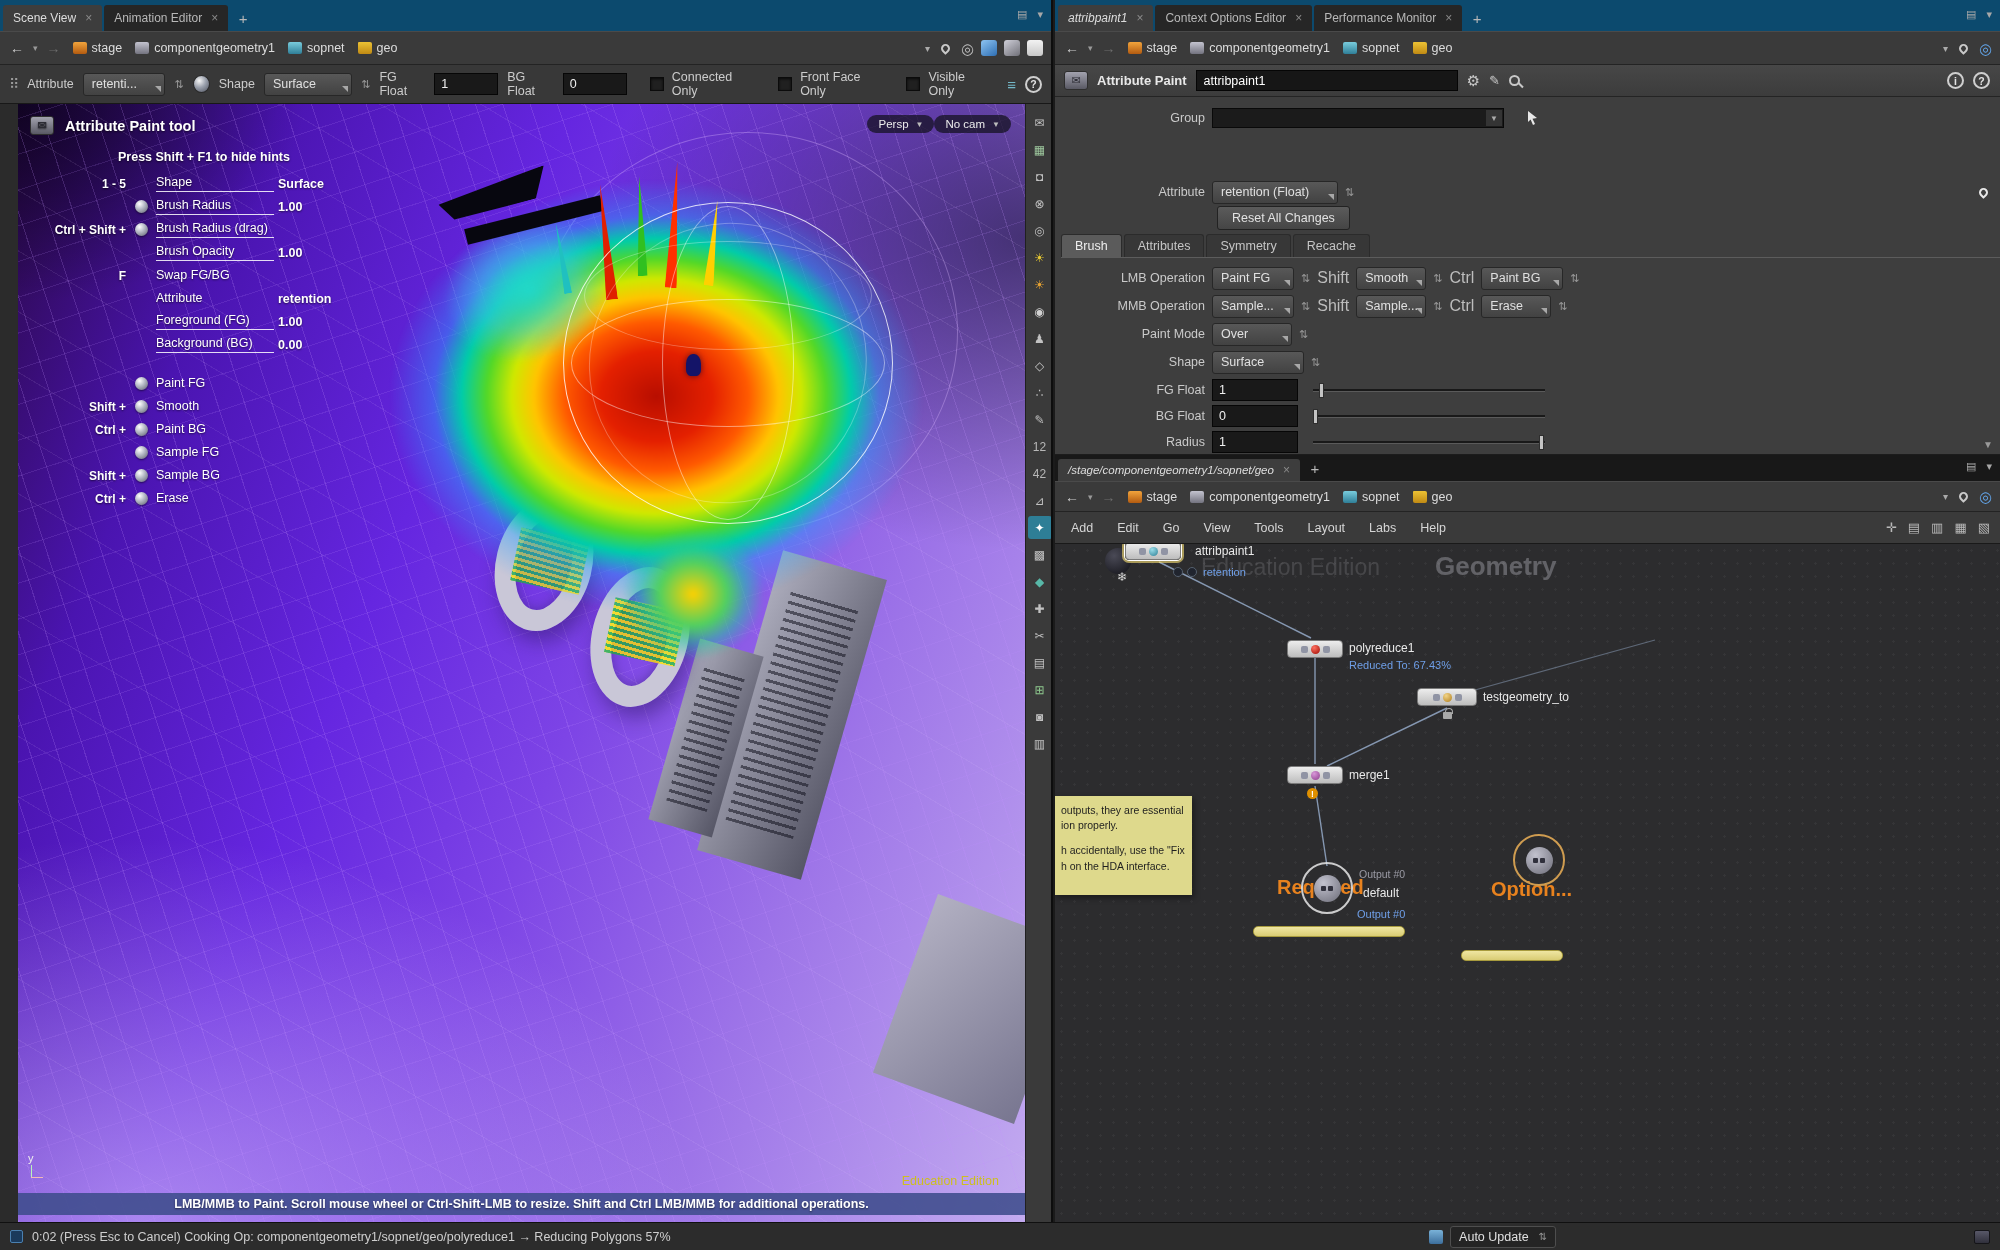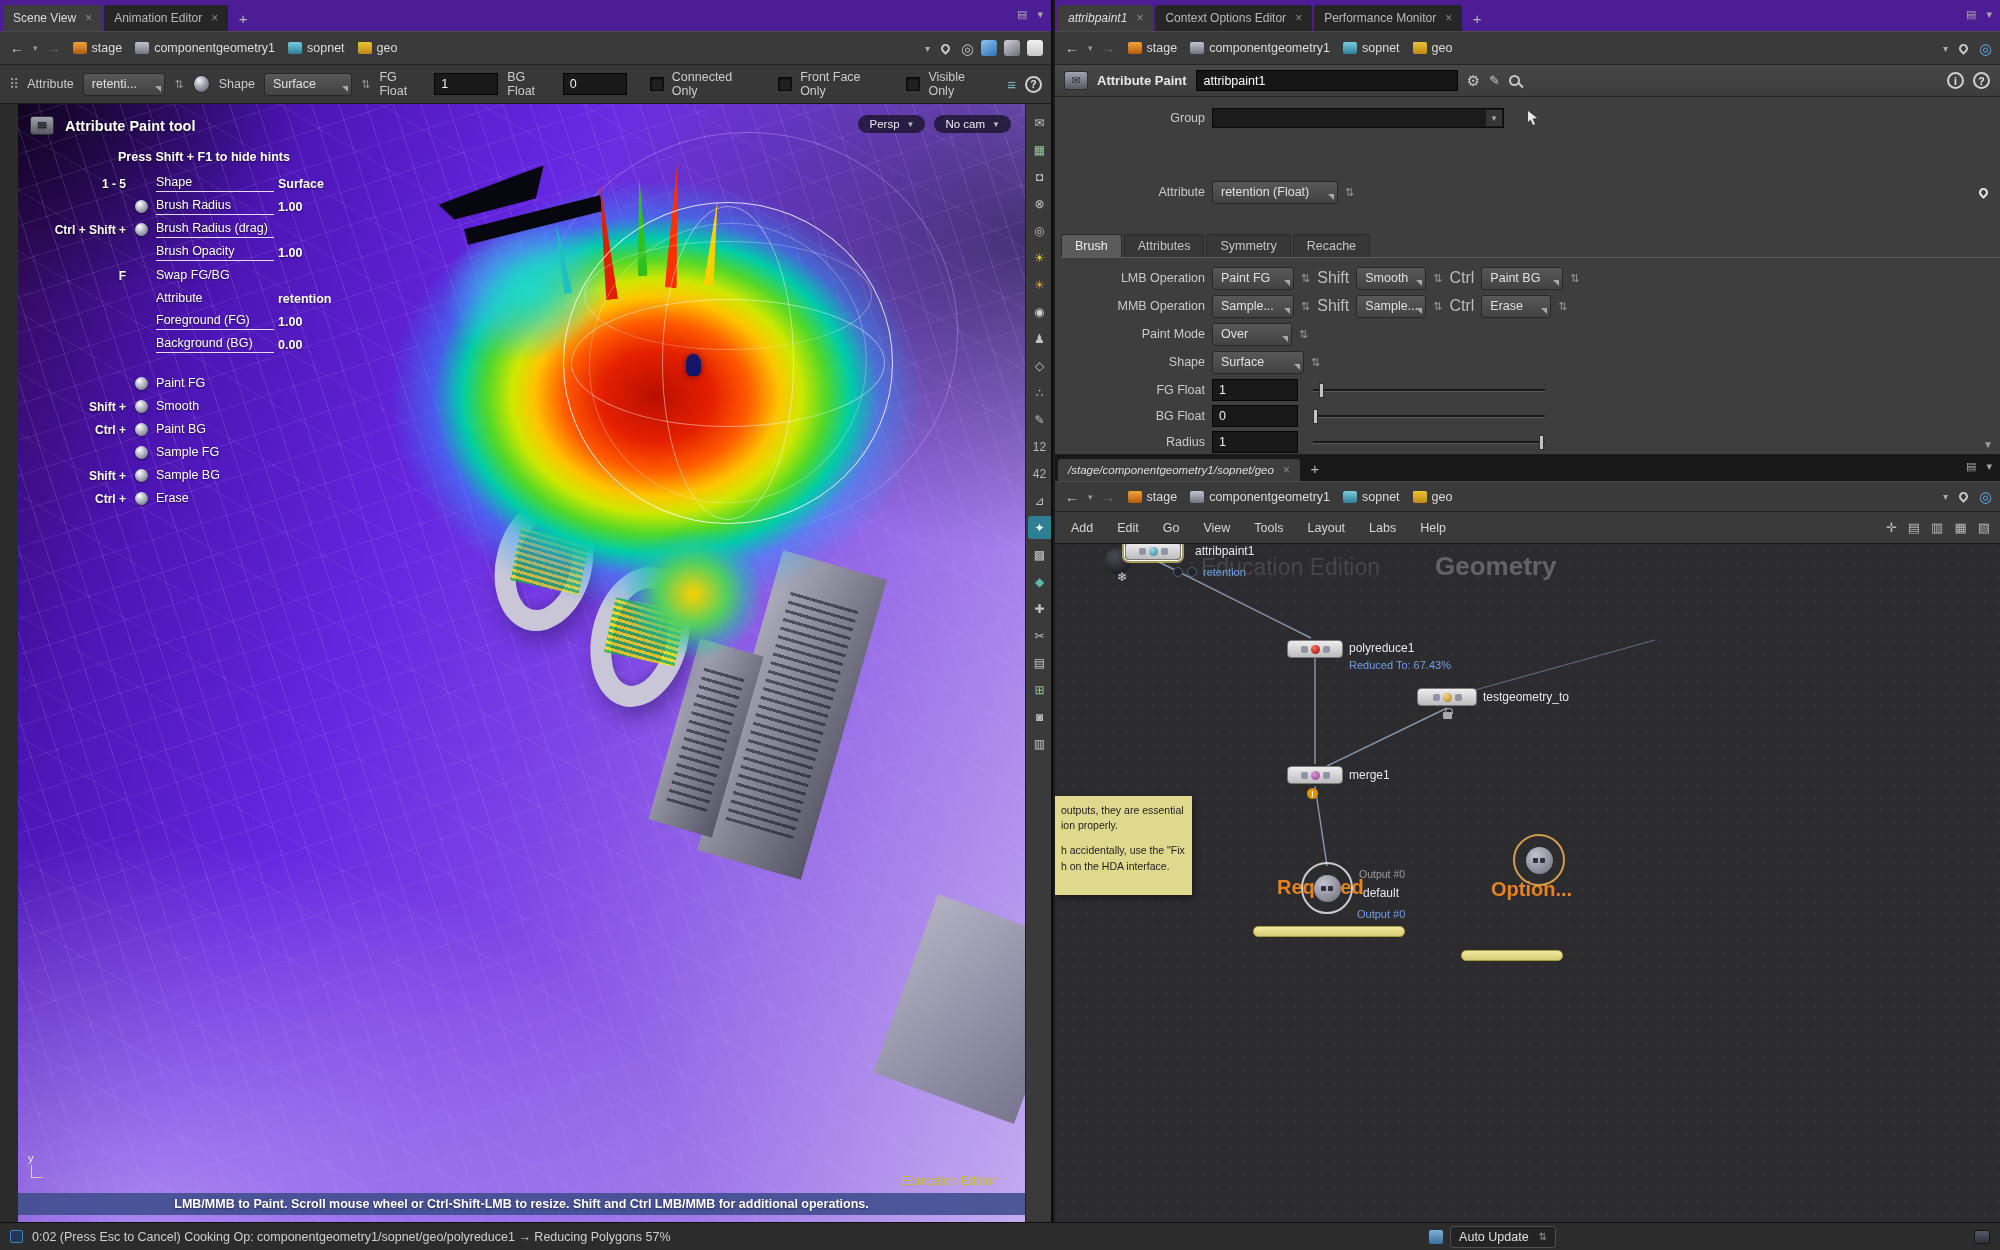--- a/index.html
+++ b/index.html
@@ -4,21 +4,21 @@
 <style>
 *{margin:0;padding:0;box-sizing:border-box;font-family:"Liberation Sans",sans-serif;}
 html,body{width:2000px;height:1250px;background:#1b1b1b;overflow:hidden;}
 #app{position:relative;width:2000px;height:1250px;color:#ccc;font-size:12.5px;}
 
 .pane{position:absolute;top:0;height:1222px;overflow:hidden;background:#333;}
 #left-pane{left:0;width:1053px;border-right:2px solid #0d0d0d;}
 #right-pane{left:1055px;width:945px;}
 
 
-.tabbar{height:31px;background:#4c1d95;display:flex;align-items:flex-end;padding-left:3px;gap:2px;position:relative;}
+.tabbar{height:31px;background:#0c4a6e;display:flex;align-items:flex-end;padding-left:3px;gap:2px;position:relative;}
 .tab{height:26px;display:flex;align-items:center;gap:9px;padding:0 10px;background:#262626;color:#b8b8b8;font-size:12px;border-radius:3px 3px 0 0;cursor:default;}
 .tab.active{background:#3d3d3d;color:#ddd;}
 .tab .x{color:#8a8a8a;font-size:12px;}
 .tab-add{width:26px;height:26px;display:flex;align-items:center;justify-content:center;color:#b8b8b8;font-size:15px;}
 .tab-controls{position:absolute;right:8px;top:8px;display:flex;gap:10px;color:#a8a8a8;font-size:11px;}
 #right-tabs .tab.active span.tab-label{font-style:italic;}
 
 
 .pathbar{height:34px;background:#3a3a3a;border-top:1px solid #4a4a4a;border-bottom:1px solid #232323;display:flex;align-items:center;padding:0 8px;gap:7px;position:relative;}
 .navarrow{font-size:14px;color:#d0d0d0;padding:0 2px;}
@@ -86,21 +86,21 @@
 .bsphere .lon2{position:absolute;left:8%;top:6%;width:84%;height:88%;border:1px solid rgba(255,255,255,.28);border-radius:50%;transform:rotate(32deg);}
 .bigdome{position:absolute;left:520px;top:28px;width:420px;height:400px;border:1px solid rgba(222,185,255,.35);border-radius:50%;}
 .figure{position:absolute;left:668px;top:250px;width:15px;height:22px;background:#141468;border-radius:45% 45% 30% 30%;box-shadow:0 0 6px rgba(0,0,40,.6);}
 .ring{position:absolute;border-radius:50%;border:21px solid #c9c7d7;box-shadow:inset 0 0 12px rgba(60,40,120,.55), 7px 9px 20px rgba(40,20,90,.45);}
 .hatch{position:absolute;background:repeating-linear-gradient(4deg,#1fae40 0 3px,#ffe000 3px 6px);opacity:.78;}
 .redbit{position:absolute;left:568px;top:388px;width:16px;height:48px;background:linear-gradient(#ff4020,#b01000);transform:rotate(15deg);}
 .tower{position:absolute;background:linear-gradient(100deg,#aeaebe,#565666);}
 .tower .grate{position:absolute;inset:12% 18%;background:repeating-linear-gradient(0deg, rgba(18,18,30,.55) 0 3px, transparent 3px 9px);}
 .slab{position:absolute;background:linear-gradient(120deg,#b2b0c2,#787690);}
 
-.vp-cam{position:absolute;top:11px;right:14px;display:flex;gap:9px;}
+.vp-cam{position:absolute;top:11px;right:14px;display:flex;}
 .campill{background:rgba(14,14,20,.68);border-radius:10px;color:#ececec;font-size:11.5px;padding:3px 11px;display:flex;gap:7px;align-items:center;}
 .campill .dda{font-size:8px;color:#bbb;}
 
 .hints{position:absolute;left:12px;top:12px;width:372px;color:#fff;text-shadow:0 1px 2px rgba(0,0,0,.6);}
 .hint-title{display:flex;align-items:center;gap:11px;font-size:14.5px;font-weight:bold;}
 .env{width:24px;height:19px;background:linear-gradient(#a2a2ae,#595964);border:1px solid #2e2e2e;border-radius:3px;display:flex;align-items:center;justify-content:center;font-size:11px;color:#2c2c34;flex:none;}
 .hint-sub{margin:15px 0 8px 88px;font-weight:bold;font-size:12.5px;}
 .hint-row{display:flex;align-items:center;height:23px;}
 .hk{width:96px;text-align:right;font-weight:bold;font-size:12px;flex:none;}
 .hi{width:30px;display:flex;justify-content:center;flex:none;}
@@ -543,20 +543,23 @@
             <path d="M3 1 L12 8 L7.5 8.7 L10 14 L8 15 L5.6 9.6 L3 12 Z" fill="#e8e8e8"></path>
           </svg>
       </div>
       <div class="prow" style="top:84px;">
         <span class="plabel">Attribute</span>
         <span class="dd" style="width:126px"><span>retention (Float)</span></span>
         <span class="spin">⇅</span>
         <span class="flexspacer"></span>
         <span class="pin" style="border-color:#e8e8e8;margin-right:12px;"></span>
       </div>
+      <div class="prow" style="top:110px;left:162px;">
+        <button class="hbtn">Reset All Changes</button>
+      </div>
       <div class="ptabs">
           <span class="ptab active">Brush</span>
           <span class="ptab">Attributes</span>
           <span class="ptab">Symmetry</span>
           <span class="ptab">Recache</span>
         </div>
       <div class="prow" style="top:170px;">
         <span class="plabel">LMB Operation</span>
         <span class="dd" style="width:82px"><span>Paint FG</span></span>
         <span class="spin">⇅</span>

